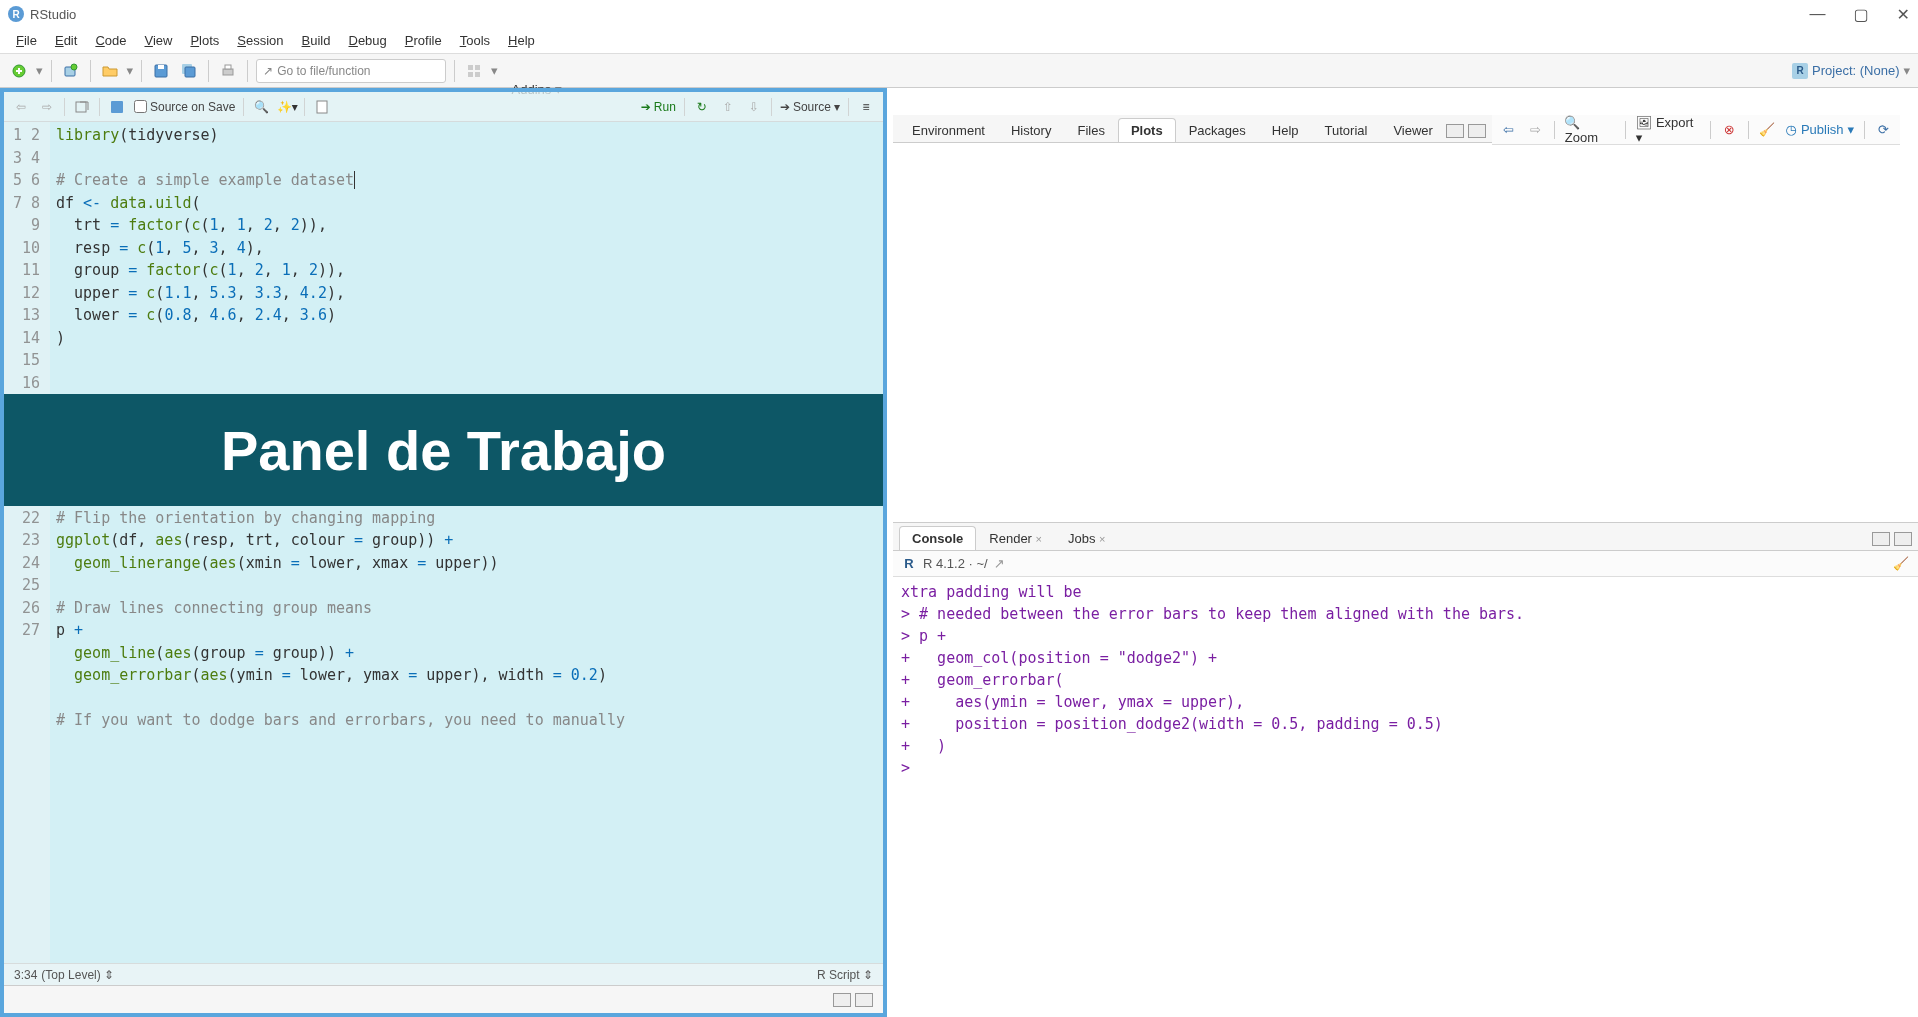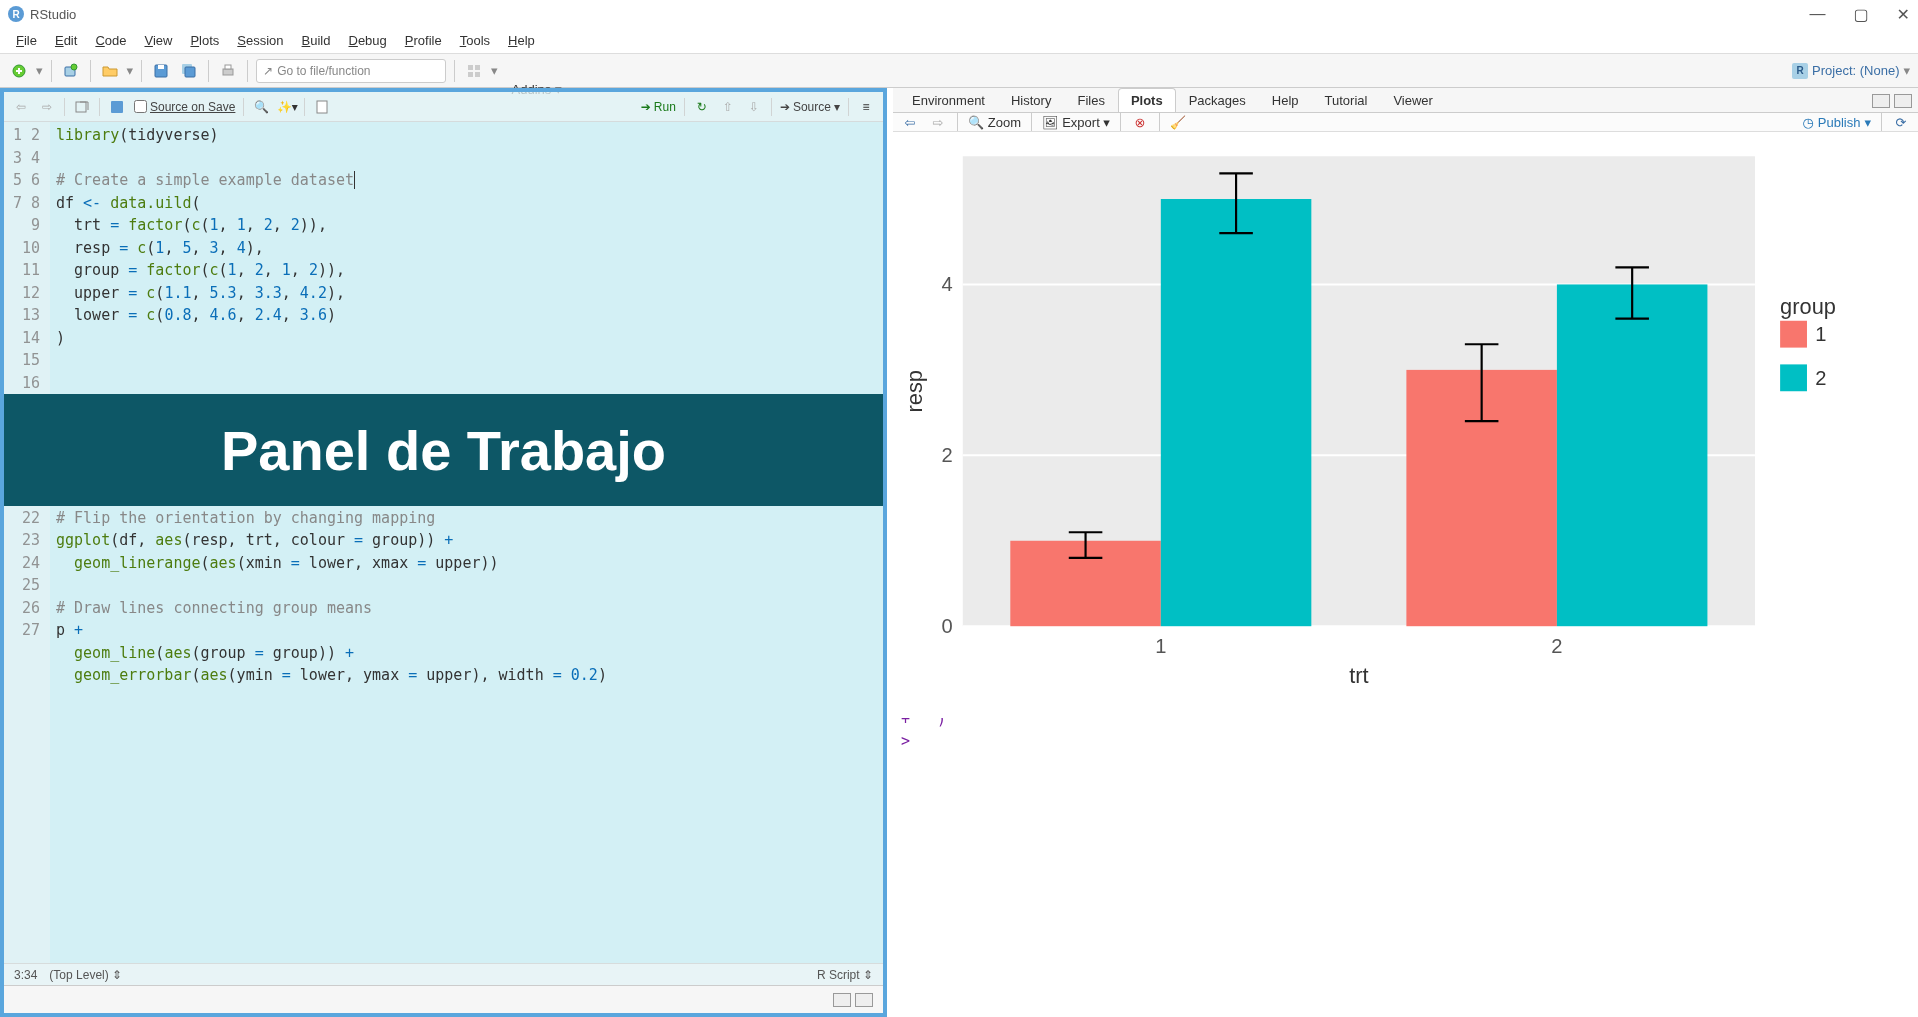--- a/index.html
+++ b/index.html
@@ -24,38 +24,38 @@
 .rightcol { flex:1; margin-left:6px; display:flex; flex-direction:column; }
 .src-tabs { height:26px; display:flex; align-items:center; background:rgba(246,246,246,0.6); border-bottom:1px solid rgba(204,204,204,0.6); padding:0 6px; }
 .src-tab { display:flex; align-items:center; gap:4px; background:rgba(255,255,255,0.6); border:1px solid rgba(204,204,204,0.6); border-bottom:none; padding:2px 8px; border-radius:4px 4px 0 0; font-size:12px; }
 .src-tab .rfic { width:12px; height:12px; background:#5b9bd5; border-radius:2px; }
 .src-tab .close { color:#888; font-size:11px; margin-left:4px; cursor:pointer; }
 .src-tabs .panebtns { margin-left:auto; display:flex; gap:4px; }
 .panebtns span { width:18px; height:14px; border:1px solid #999; background:#eee; cursor:pointer; }
 .src-toolbar { height:30px; display:flex; align-items:center; padding:0 8px; gap:8px; border-bottom:1px solid rgba(204,204,204,0.6); background:rgba(246,246,246,0.5); font-size:12px; }
 .src-toolbar .ico { width:18px; height:18px; display:flex; align-items:center; justify-content:center; cursor:pointer; }
 .src-toolbar .sep { width:1px; height:18px; background:rgba(204,204,204,0.8); }
-.src-toolbar label { display:flex; align-items:center; gap:3px; color:#444;text-decoration:underline; }
+.src-toolbar label { display:flex; align-items:center; gap:3px; color:#444; }
 .src-toolbar .right { margin-left:auto; display:flex; align-items:center; gap:8px; }
 .runbtn { color:#1a7a1a; display:flex; align-items:center; gap:3px; cursor:pointer; }
 .srcbtn { display:flex; align-items:center; gap:3px; color:#444; cursor:pointer; }
 .editor { flex:1; display:flex; font-family:Consolas,monospace; font-size:15px; overflow:hidden; position:relative; }
 .gutter { width:46px; text-align:right; padding:2px 10px 2px 2px; color:rgba(136,136,136,0.9); line-height:22.5px; background:rgba(246,246,246,0.4); }
 .code { flex:1; padding:2px 6px; line-height:22.5px; white-space:pre; color:#333; }
 .code .fn { color:#4d7c0f; }
 .code .num { color:#0a6eb8; }
 .code .cmt { color:#888; }
 .code .op { color:#0a6eb8; }
 .cursor { border-right:1px solid #333; }
 .statusbar { height:22px; display:flex; align-items:center; padding:0 10px; background:rgba(246,246,246,0.6); border-top:1px solid rgba(204,204,204,0.6); font-size:12px; color:#555; }
 .statusbar .right { margin-left:auto; }
 .overlay-banner { position:absolute; left:0; right:0; top:302px; height:112px; background:#0d5766; color:#fff; display:flex; align-items:center; justify-content:center; font-size:56px; font-weight:700; z-index:20;text-align:center; }
 .consolebar { height:28px; display:flex; align-items:center; padding:0 10px; background:#f6f6f6; border-top:1px solid #ccc; gap:6px; margin-top:auto; }
 .consolebar .panebtns { margin-left:auto; display:flex; gap:4px; }
-.upper { height:408px; border-bottom:1px solid #ccc; display:flex; flex-direction:column; }
+.upper { height:408px; border-bottom:1px solid #ccc; display:flex; flex-direction:row;margin-top:27px; }
 .lower { flex:1; display:flex; flex-direction:column; }
 .tabrow { height:28px; display:flex; align-items:flex-end; background:#f6f6f6; border-bottom:1px solid #ccc; padding:0 6px; }
 .tabrow .tab { padding:4px 12px; font-size:13px; color:#333; cursor:pointer; border:1px solid transparent; border-bottom:none; }
 .tabrow .tab.active { background:#fff; border-color:#ccc; font-weight:600; border-radius:4px 4px 0 0; }
 .tabrow .panebtns { margin-left:auto; display:flex; gap:4px; padding-bottom:4px; }
 .plotbar { height:30px; display:flex; align-items:center; padding:0 8px; gap:10px; border-bottom:1px solid #ddd; background:#fbfbfb; font-size:13px; }
 .plotbar .ico { width:18px; height:18px; cursor:pointer; display:flex; align-items:center; justify-content:center; }
 .plotbar .sep { width:1px; height:18px; background:#ccc; }
 .plotbar .pub { margin-left:auto; display:flex; align-items:center; gap:4px; color:#2a7ab8; cursor:pointer; }
 .plotarea { flex:1; background:#fff; position:relative; padding:6px 12px 6px 6px; }
@@ -250,25 +250,26 @@
 
 <span class="cmt"># Flip the orientation by changing mapping</span>
 <span class="fn">ggplot</span>(df, <span class="fn">aes</span>(resp, trt, colour <span class="op">=</span> group)) <span class="op">+</span>
   <span class="fn">geom_linerange</span>(<span class="fn">aes</span>(xmin <span class="op">=</span> lower, xmax <span class="op">=</span> upper))
 
 <span class="cmt"># Draw lines connecting group means</span>
 p <span class="op">+</span>
   <span class="fn">geom_line</span>(<span class="fn">aes</span>(group <span class="op">=</span> group)) <span class="op">+</span>
   <span class="fn">geom_errorbar</span>(<span class="fn">aes</span>(ymin <span class="op">=</span> lower, ymax <span class="op">=</span> upper), width <span class="op">=</span> <span class="num">0.2</span>)
 
+<span class="cmt"># If you want to dodge bars and errorbars, you need to manually</span>
 </div>
     </div>
     <div class="statusbar">
       <span>3:34</span>
-      <span style="margin-left:12px"><span>(Top Level)</span> ⇕</span>
+      <span style="margin-left:4px"><span>(Top Level)</span> ⇕</span>
       <span class="right"><span>R Script</span> ⇕</span>
     </div>
     <div class="consolebar">
       <div class="panebtns">
         <span></span>
         <span></span>
       </div>
     </div>
     <div class="overlay-banner">Panel de Trabajo</div>
   </div>

